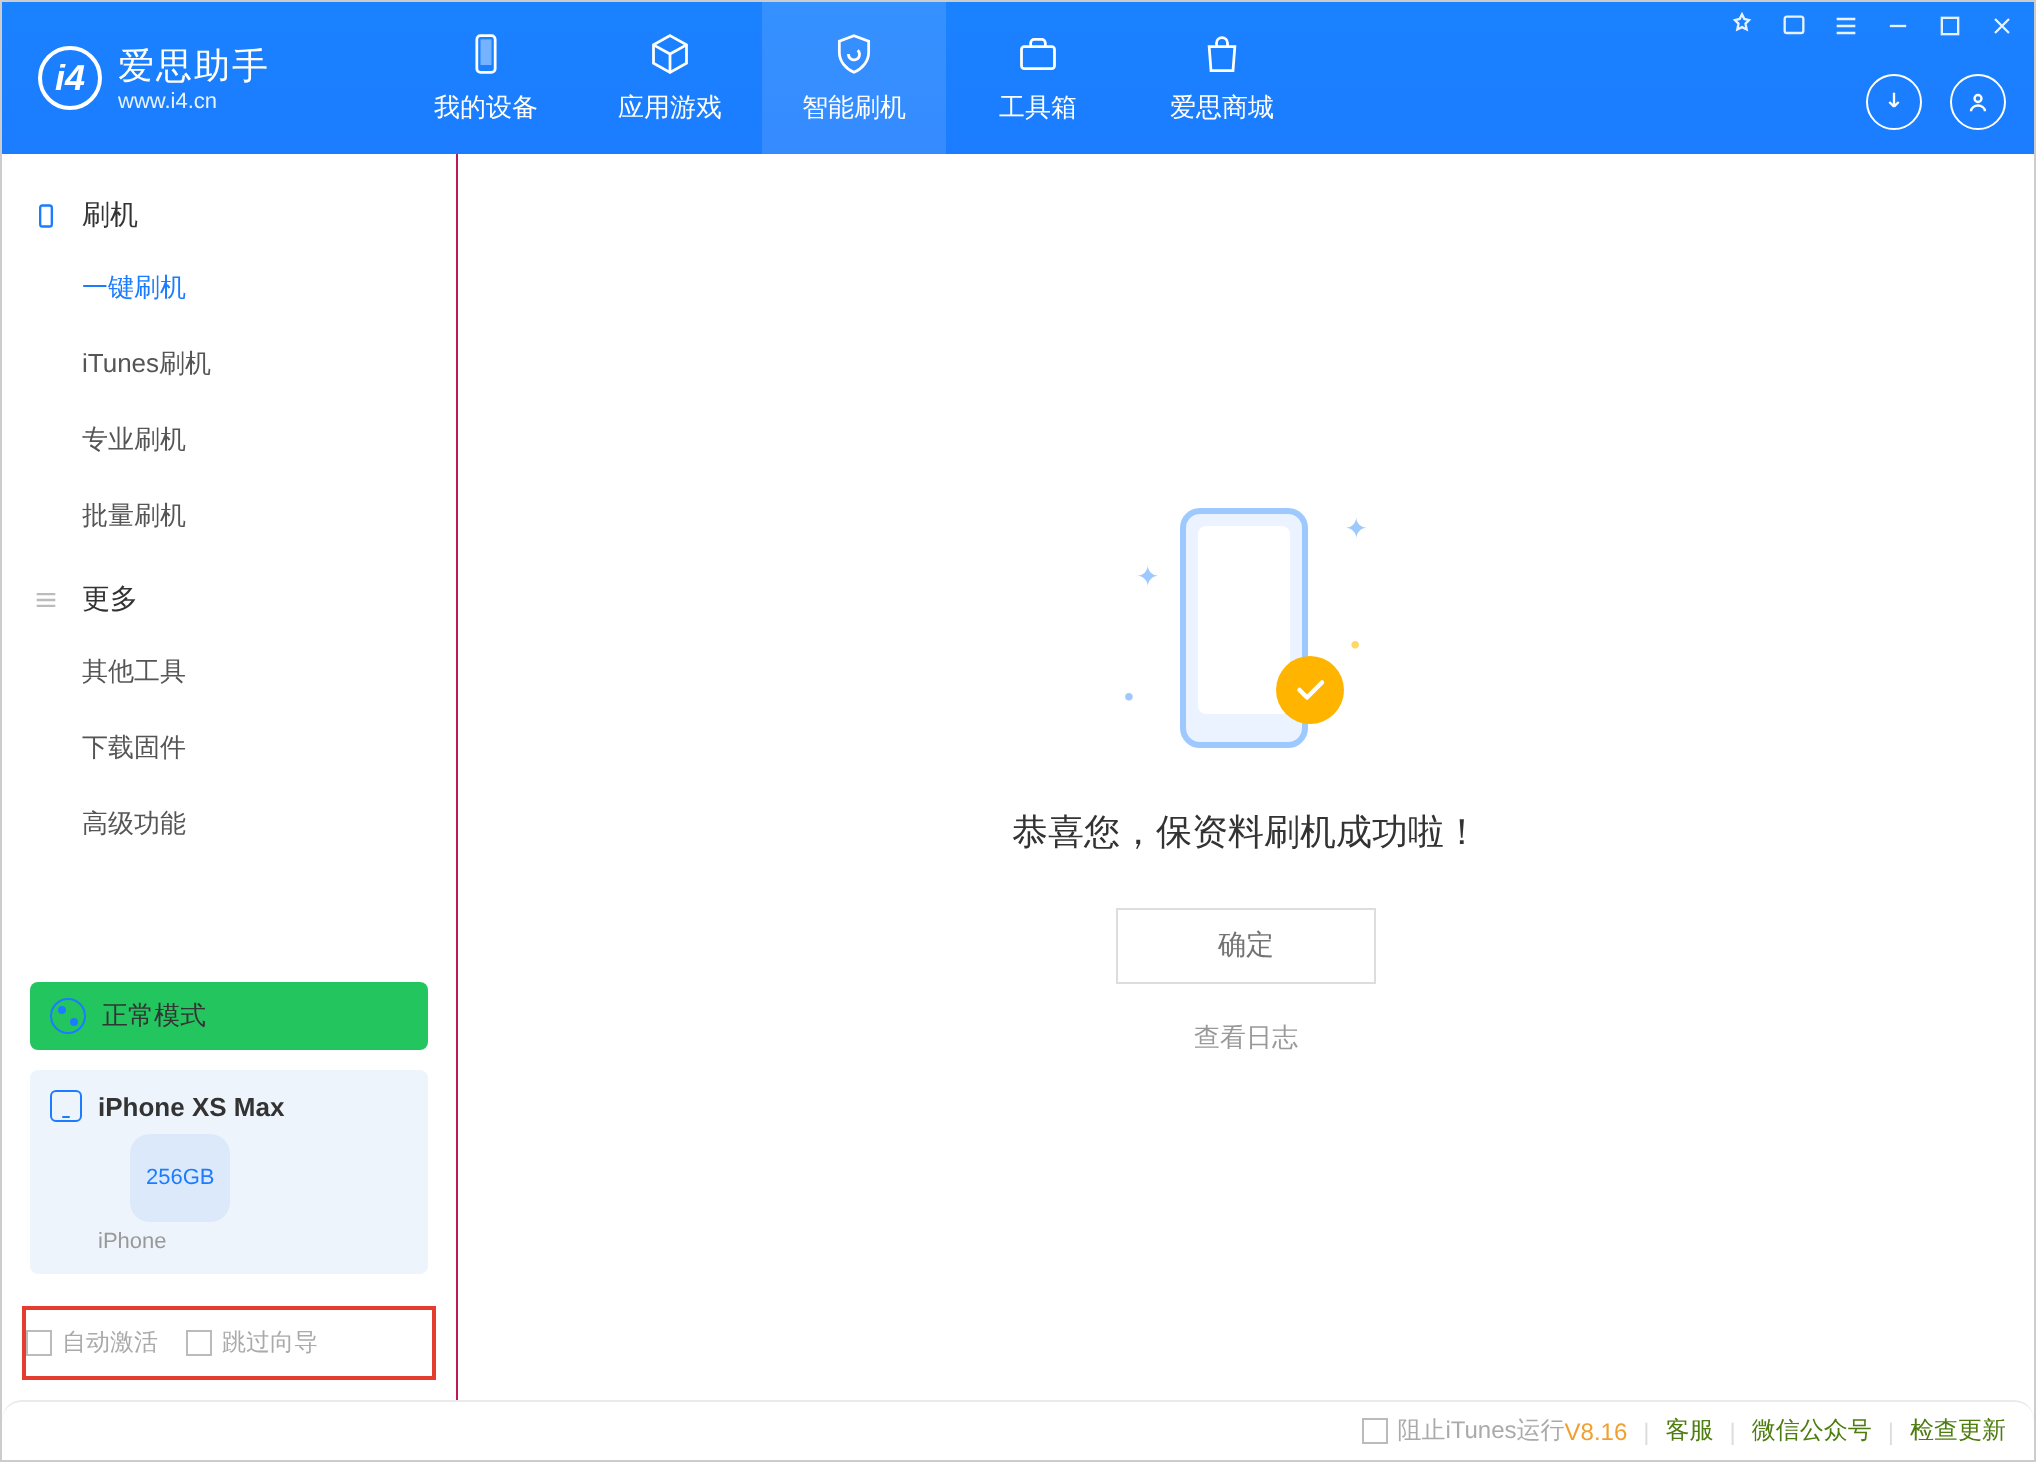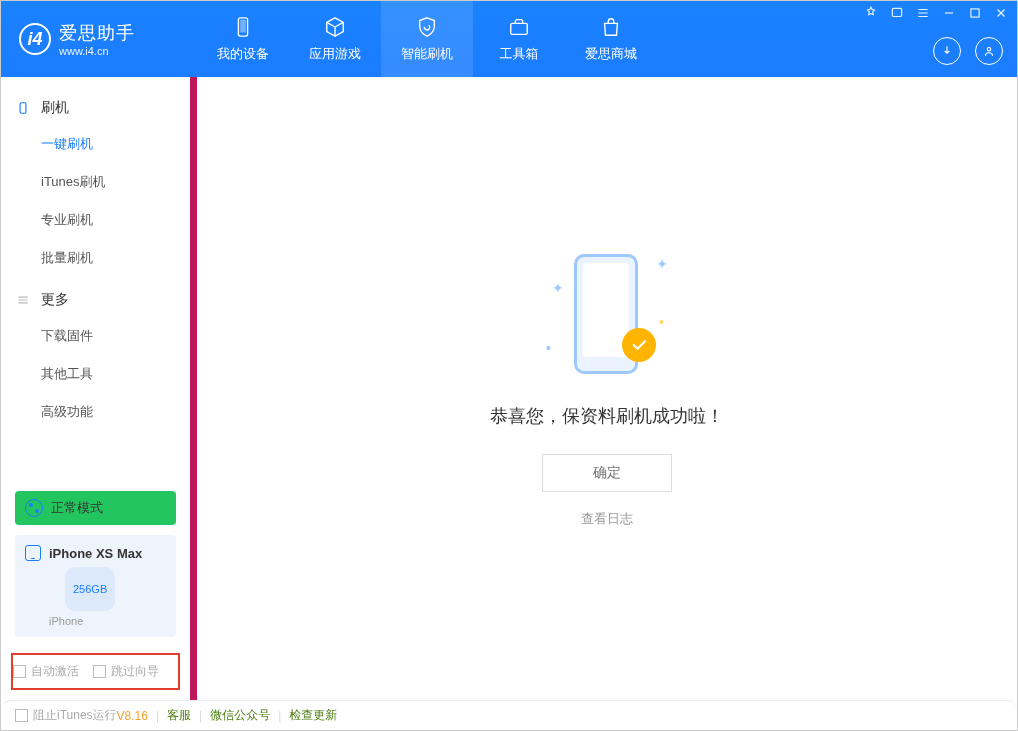--- a/index.html
+++ b/index.html
@@ -30,21 +30,21 @@
 .nav-item.active { background: rgba(255,255,255,.12); }
 .nav-icon { width: 24px; height: 24px; margin-bottom: 6px; display: flex; align-items: center; justify-content: center; }
 .nav-icon svg, .nav-icon .glyph { width: 22px; height: 22px; fill: #fff; color: #fff; font-size: 20px; }
 
 .win-controls-top { position: absolute; right: 8px; top: 4px; display: flex; gap: 10px; }
 .win-controls-top span { width: 16px; height: 16px; display: inline-flex; align-items: center; justify-content: center; cursor: pointer; opacity: .9; }
 .win-controls-right { position: absolute; right: 14px; bottom: 12px; display: flex; gap: 14px; }
 .circ-btn { width: 28px; height: 28px; border: 1.5px solid #fff; border-radius: 50%; display: flex; align-items: center; justify-content: center; cursor: pointer; }
 
 .body { display: flex; height: calc(100% - 76px - 30px); }
-.sidebar { width: 196px; background: #fff; border-right: 7px solid #be185d; display: flex; flex-direction: column; }
+.sidebar { width: 228px; background: #fff; border-right: 1px solid #be185d; display: flex; flex-direction: column; }
 .side-scroll { flex: 1; overflow: hidden; padding-top: 14px; }
 .side-group { margin-bottom: 6px; }
 .group-head { display: flex; align-items: center; padding: 8px 14px; font-size: 14px; color: #333; font-weight: 500; }
 .group-head .g-icon { width: 16px; height: 16px; margin-right: 10px; display: inline-flex; align-items: center; justify-content: center; }
 .side-item { padding: 10px 14px 10px 40px; font-size: 13px; color: #555; cursor: pointer; }
 .side-item.active { color: #1b7cff; }
 
 .device-block { padding: 10px 14px; }
 .mode-row { background: #22c55e; border-radius: 4px; padding: 8px 10px; display: flex; align-items: center; font-size: 13px; color: #333; margin-bottom: 10px; }
 .mode-icon { width: 18px; height: 18px; border: 1.5px solid #1b7cff; border-radius: 50%; margin-right: 8px; display: inline-flex; align-items: center; justify-content: center; position: relative; }
@@ -70,21 +70,21 @@
 .check-badge svg { width:18px; height:18px; fill:#fff; }
 .spark { position:absolute; color:#9ec9ff; font-size:14px; }
 .spark.s1{ left:0; top:30px; } .spark.s2{ right:-6px; top:6px; } .spark.s3{ left:-6px; bottom:24px; } .spark.s4{ right:-2px; bottom:50px; color:#ffd966; }
 
 .success-text { font-size: 18px; color: #333; margin-bottom: 26px; }
 .ok-btn { width: 130px; height: 38px; border: 1px solid #ddd; background: #fff; font-size: 14px; color: #737373; cursor: pointer; margin-bottom: 18px; }
 .log-link { font-size: 13px; color: #999; cursor: pointer; }
 
 .footer {
   height: 30px; border-top: 1px solid #eaeaea; display: flex; align-items: center;
-  padding: 0 14px; font-size: 12px; color: #999; justify-content: flex-start; border-radius: 10px;
+  padding: 0 14px; font-size: 12px; color: #999; justify-content: flex-end; border-radius: 10px;
 }
 .footer-left { display: flex; align-items: center; gap: 6px; }
 .footer-right { display: flex; align-items: center; gap: 8px; }
 .footer-right .sep { color: #ddd; }
 .footer-right .lnk { cursor: pointer; color: #4d7c0f; }
 </style>
 </head>
 <body>
 
 <div class="header">
@@ -208,22 +208,22 @@
       </div>
       <div class="side-group">
         <div class="group-head">
           <span class="g-icon">
               <svg viewBox="0 0 24 24" width="14" height="14" stroke="#bbb" stroke-width="2">
                 <path d="M4 7h16M4 12h16M4 17h16"></path>
               </svg>
             </span>
           <span>更多</span>
         </div>
+        <div class="side-item">其他工具</div>
         <div class="side-item">下载固件</div>
-        <div class="side-item">其他工具</div>
         <div class="side-item">高级功能</div>
       </div>
     </div>
     <div class="device-block">
       <div class="mode-row">
         <span class="mode-icon"></span>
         <span>正常模式</span>
       </div>
       <div class="device-row">
         <div class="device-name">

